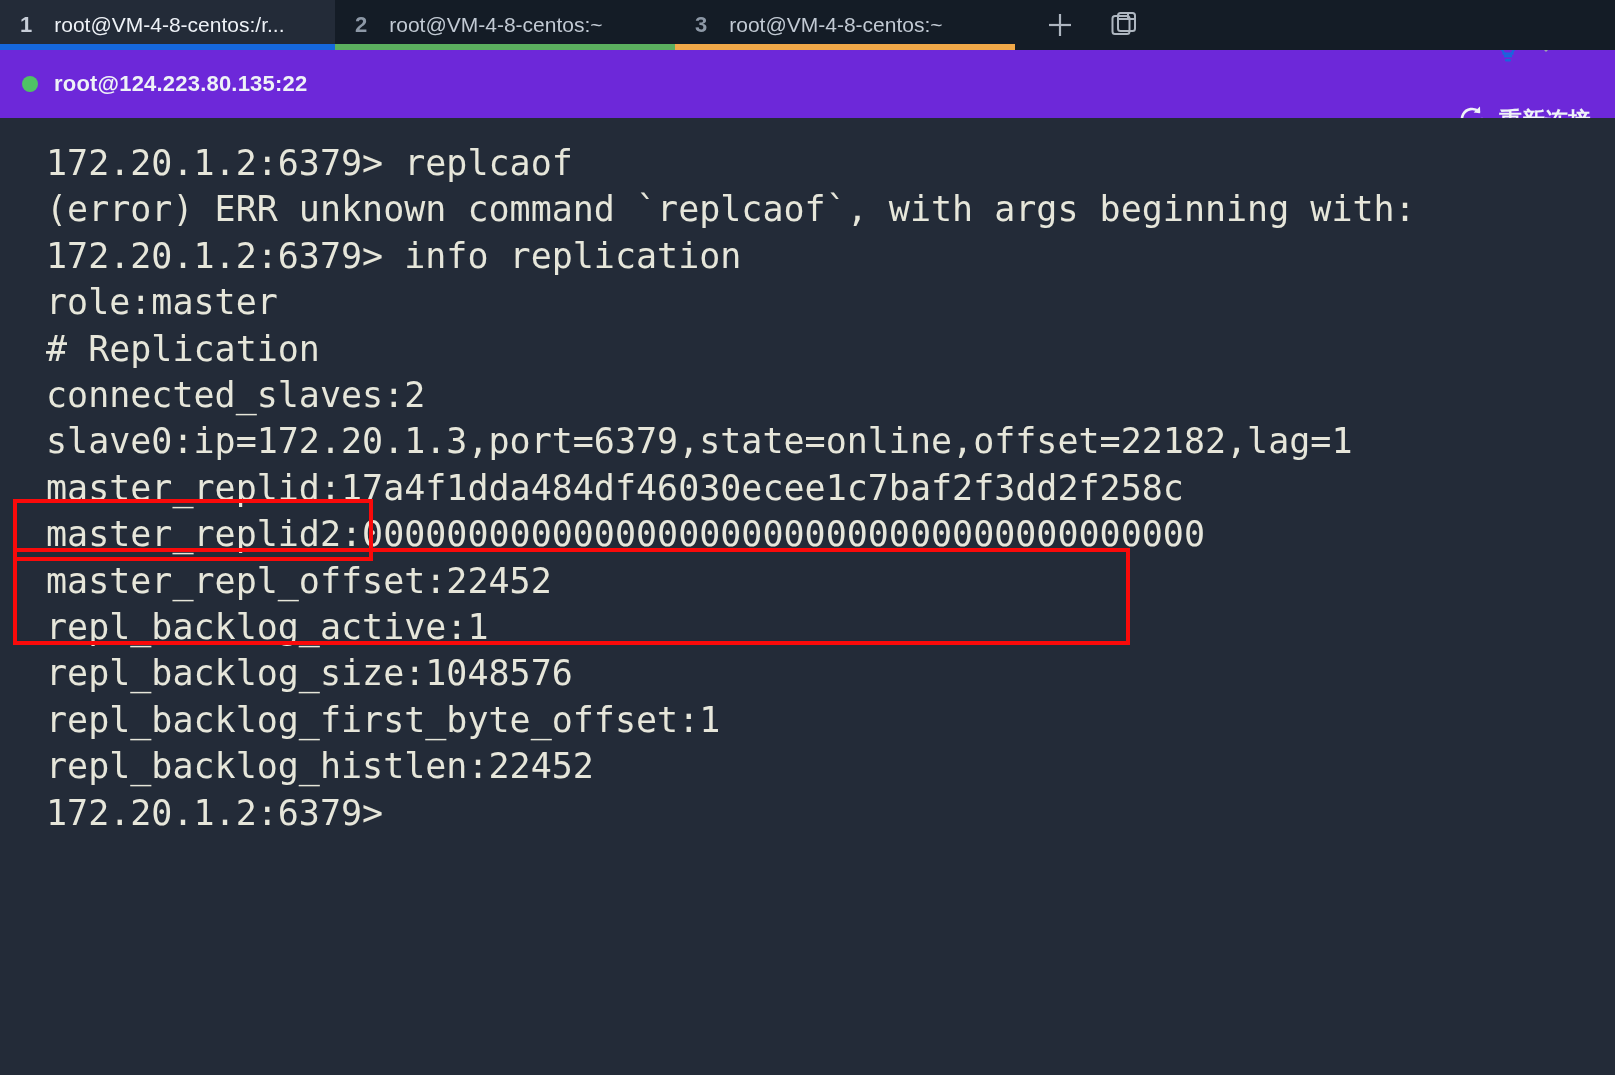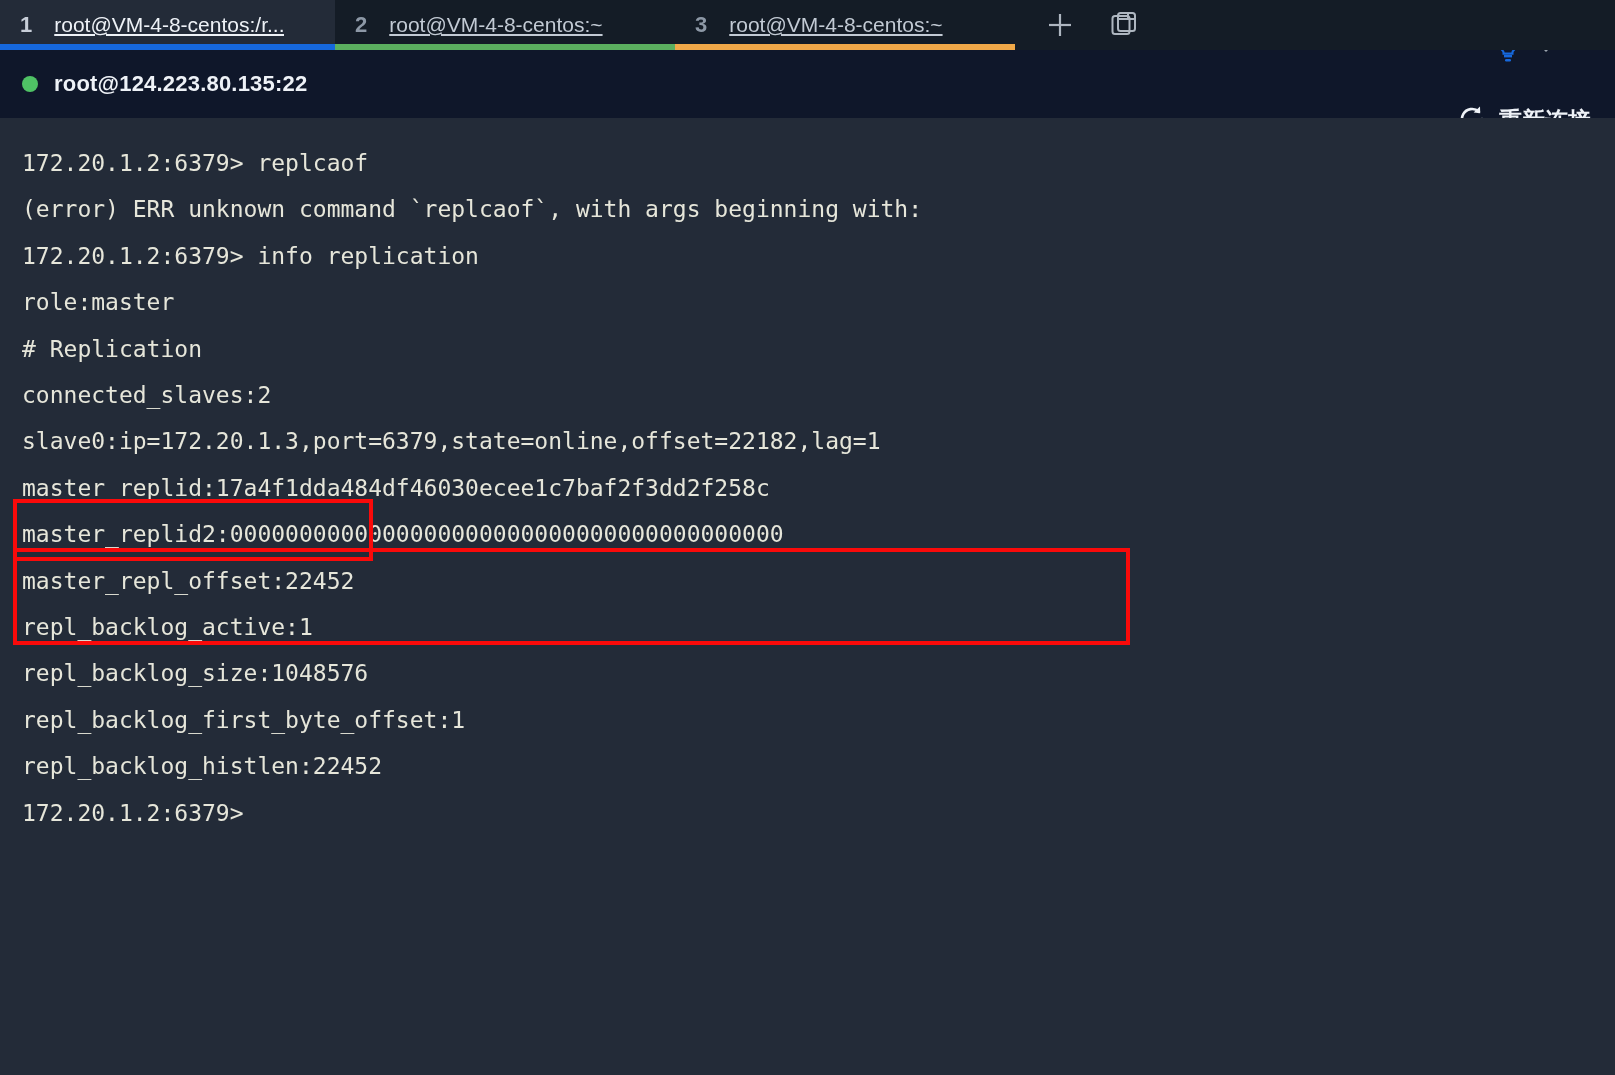--- a/index.html
+++ b/index.html
@@ -37,21 +37,20 @@
     margin-right: 22px;
     flex: none;
   }
   .tab.active .tab-index { color: #c7ced8; }
   .tab-title {
     font-size: 21px;
     color: #c2cad4;
     white-space: nowrap;
     overflow: hidden;
     text-overflow: ellipsis;
-    text-decoration: underline;
   }
   .tab.active .tab-title { color: #eef2f7; }
   .tab-underline {
     position: absolute;
     left: 0; right: 0; bottom: 0;
     height: 6px;
   }
   .tab1 { width: 335px; }
   .tab2 { width: 340px; }
   .tab3 { width: 340px; }
@@ -68,21 +67,21 @@
     display: flex;
     align-items: center;
     justify-content: center;
     cursor: pointer;
   }
   .tab-action svg { display: block; }
 
   
   .conn-bar {
     height: 68px;
-    background: #0f172a;
+    background: #6d28d9;
     display: flex;
     align-items: center;
     padding: 0 24px 0 22px;
   }
   .conn-left {
     display: flex;
     align-items: center;
     gap: 16px;
   }
   .status-dot {
@@ -126,25 +125,26 @@
   
   .terminal {
     position: relative;
     height: calc(1075px - 50px - 68px);
     background: #232b38;
     padding: 22px 0 0 22px;
     overflow: hidden;
   }
   .term-line {
     font-family: "DejaVu Sans Mono", "Liberation Mono", monospace;
-    font-size: 23px;
+    font-size: 35px;
     line-height: 46.4px;
     color: #e6e6da;
     white-space: pre;
     letter-spacing: 0px;
+    margin-left: 24px;
   }
 
   
   .hl-box {
     position: absolute;
     border: 4px solid #fa0a0a;
     pointer-events: none;
   }
   #hl-connected  { left: 13px;  top: 381px; width: 360px; height: 62px; }
   #hl-slaves     { left: 13px;  top: 430px; width: 1117px; height: 97px; }

